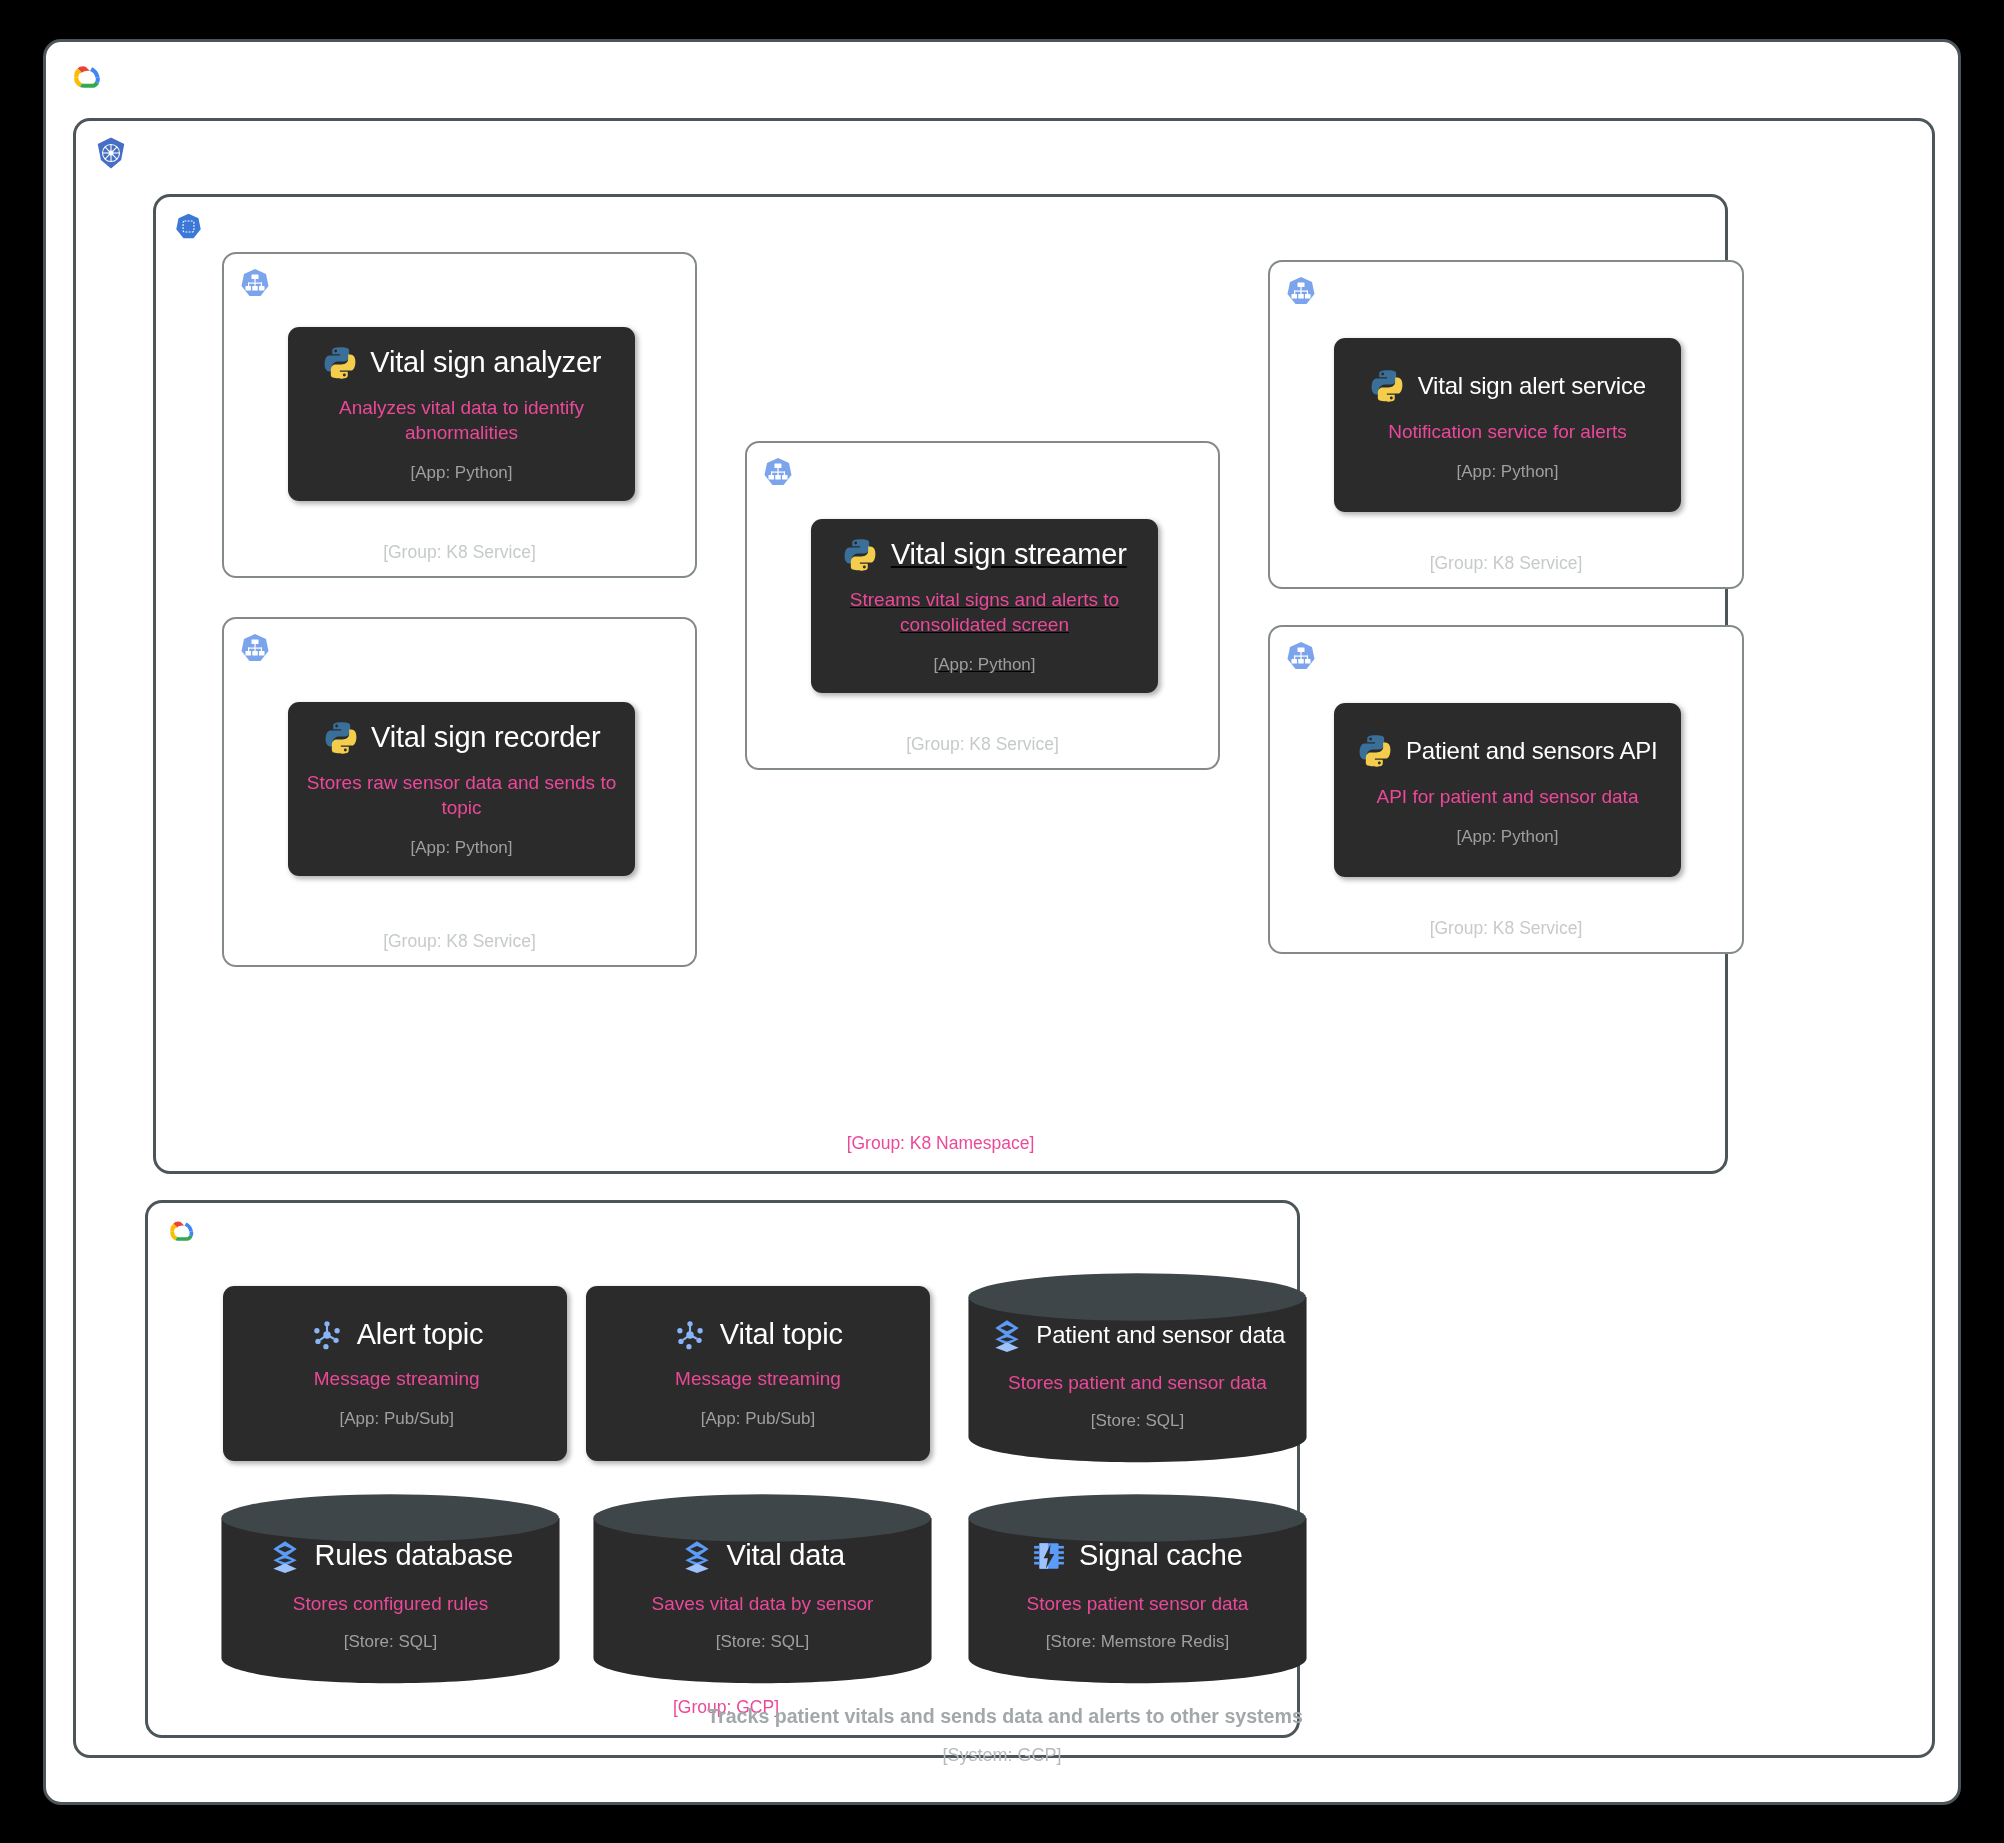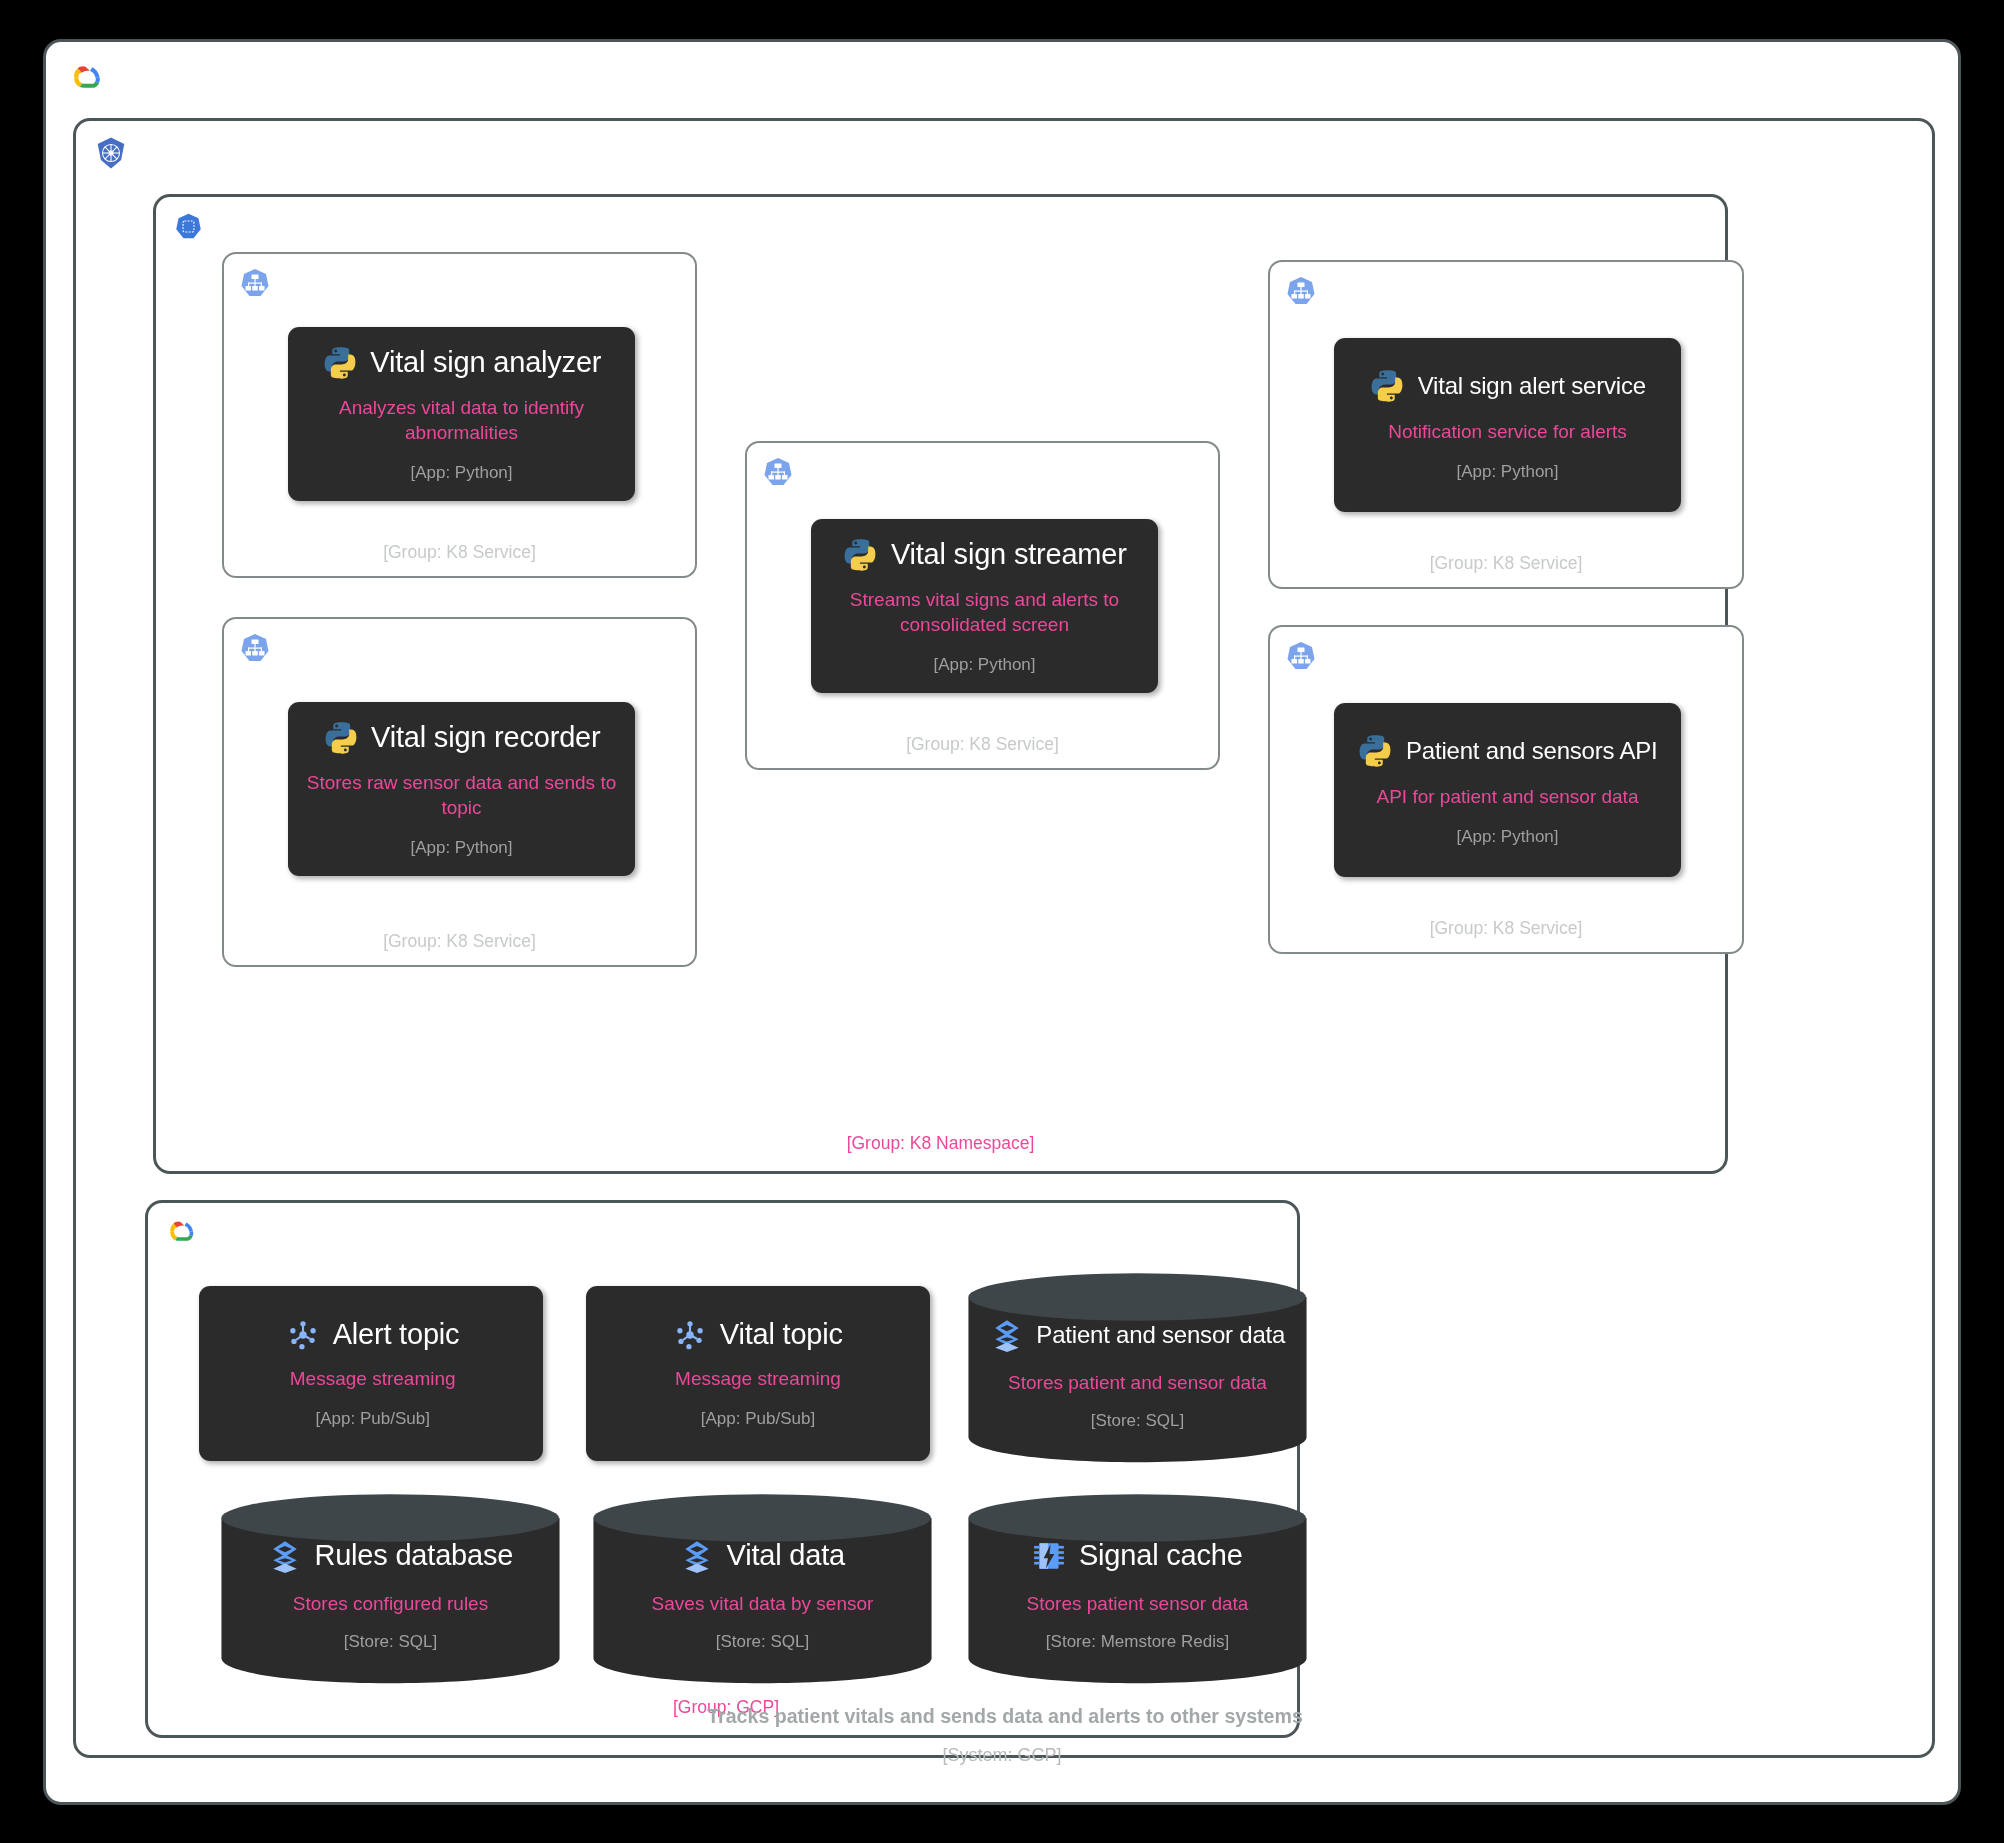--- a/index.html
+++ b/index.html
@@ -276,21 +276,21 @@
           <div class="node-desc" style="max-width:315px;">Stores raw sensor data and sends to topic</div>
           <div class="node-tech">[App: Python]</div>
         </div>
       </div>
 
       <div class="group-box light" style="left:589px; top:244px; width:475px; height:329px;">
         <svg class="group-icon" style="left:15.4px;top:12.6px;width:32px;height:32px;" viewBox="0 0 46 46" width="32" height="32">
             <use href="#ic-k8svc"></use>
           </svg>
         <div class="group-label light" style="bottom:12.6px;">[Group: K8 Service]</div>
-        <div class="node" style="left:64px; top:76px; width:347px; height:174px;">
+        <div class="node" style="left:64px; top:76px; width:347px; height:174px;text-decoration:underline;">
           <div class="node-head">
             <svg class="node-icon" viewBox="0 0 52 52" width="36" height="36">
                 <use href="#ic-python"></use>
               </svg>
             <span class="node-title">Vital sign streamer</span>
           </div>
           <div class="node-desc" style="max-width:315px;">Streams vital signs and alerts to consolidated screen</div>
           <div class="node-tech">[App: Python]</div>
         </div>
       </div>
@@ -330,21 +330,21 @@
       </div>
 
     </div>
 
     <div class="group-box" style="left:69px; top:1079px; width:1155px; height:538px;">
       <svg class="group-icon" style="left:15.4px;top:12.6px;width:34px;height:34px;" viewBox="0 0 48 48" width="34" height="34">
           <use href="#ic-gcloud"></use>
         </svg>
       <div class="group-label" style="bottom:17px;padding-left:7px;">[Group: GCP]</div>
 
-      <div class="node" style="left:51px; top:83px; width:344px; height:175px;padding-left:16px;">
+      <div class="node" style="left:75px; top:83px; width:344px; height:175px;padding-left:16px;">
         <div class="node-head">
           <svg class="node-icon sq" viewBox="0 0 48 48" width="34" height="34">
               <use href="#ic-pubsub"></use>
             </svg>
           <span class="node-title">Alert topic</span>
         </div>
         <div class="node-desc">Message streaming</div>
         <div class="node-tech">[App: Pub/Sub]</div>
       </div>
 

